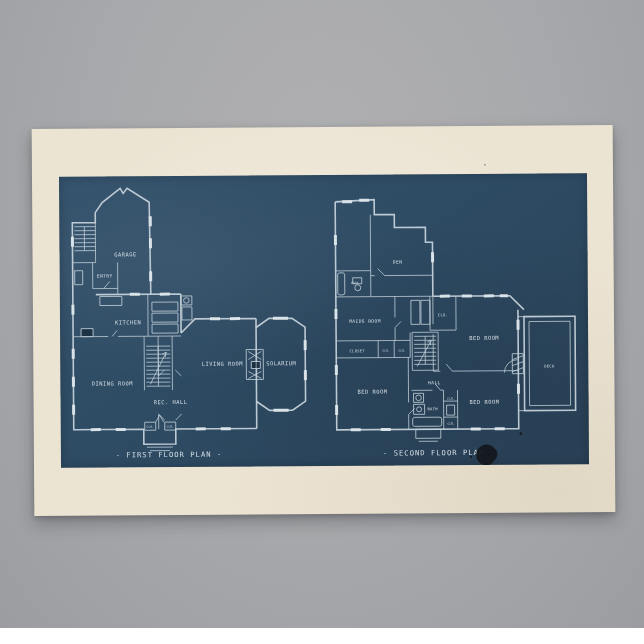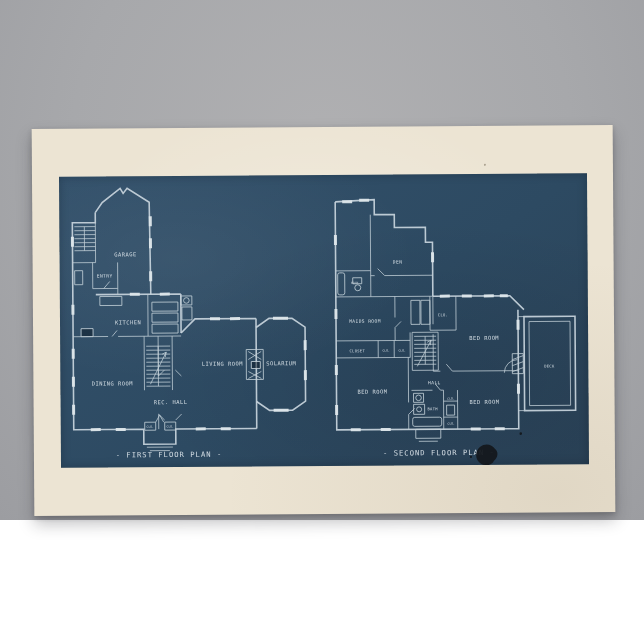--- a/index.html
+++ b/index.html
@@ -8,21 +8,21 @@
     --blueprint:#2d4a62;
     --line:#c9d5dd;
     --ink:#d9e2e8;
   }
   html,body{margin:0;padding:0;}
   body{
     width:644px;height:644px;overflow:hidden;
     font-family:"DejaVu Sans Mono","Liberation Mono",monospace;
   }
   .scene{
-    position:relative;width:644px;height:520px;
+    position:relative;width:644px;height:628px;
     background:radial-gradient(ellipse at 50% 30%, #b0b0b2 0%, var(--backdrop) 55%, #9c9da1 100%);
   }
   .poster{
     position:absolute;left:33px;top:127px;width:581px;height:387px;
     background:
       radial-gradient(ellipse at 48% 42%, rgba(255,255,255,0.28), rgba(255,255,255,0) 60%),
       radial-gradient(ellipse at 90% 95%, rgba(120,100,70,0.10), rgba(120,100,70,0) 45%),
       var(--paper);
     transform:rotate(-0.4deg);
     box-shadow:0 8px 16px rgba(30,30,35,0.28), 0 2px 5px rgba(30,30,35,0.22);

